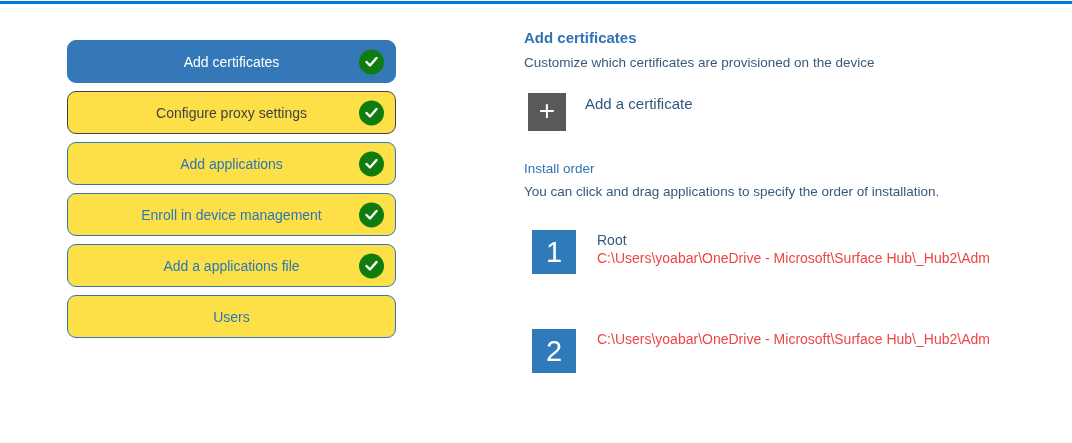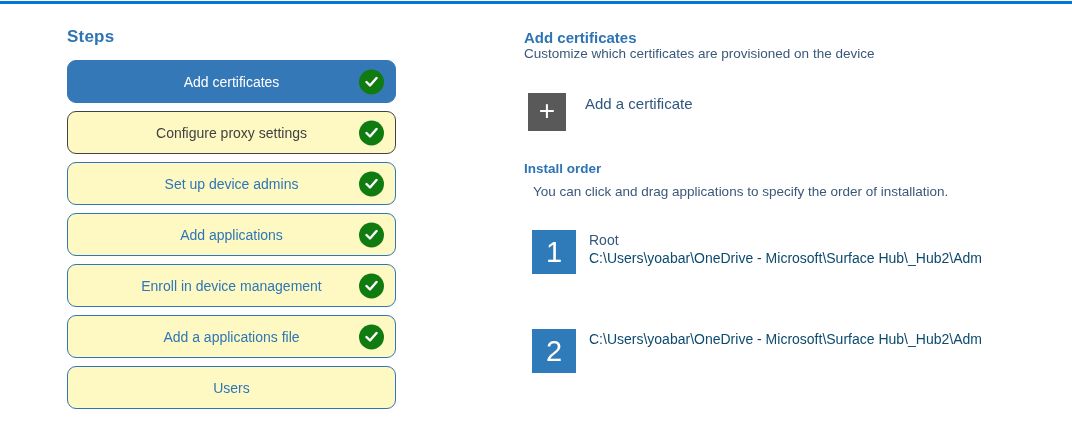--- a/index.html
+++ b/index.html
@@ -16,21 +16,21 @@
   }
 
   
   .sidebar { position:absolute; left:67px; top:27px; width:329px; }
   .steps-title {
     font-size:17px; font-weight:bold; color:#2E74B5; letter-spacing:0.2px;
   }
   .step-list { margin-top:13px; }
   .step {
     position:relative; width:329px; height:43px; margin-bottom:8px;
-    border:1.5px solid #2E76B6; border-radius:9px; background:#fef9c3;
+    border:1.5px solid #2E76B6; border-radius:9px; background:#fde047;
     color:#2E76B6; font-size:14px; font-family:inherit;
     display:flex; align-items:center; justify-content:center;
     cursor:pointer; padding:0 40px; text-align:center;
   }
   .step--selected {
     background:#3478B8; border-color:#3478B8; color:#ffffff;
   }
   .step--dark { border-color:#424242; color:#424242; }
   .check {
     position:absolute; right:11px; top:50%; transform:translateY(-50%);
@@ -39,62 +39,61 @@
   }
   .check svg { display:block; }
 
   
   .main { position:absolute; left:524px; top:0; width:540px; height:443px; }
   .main-title {
     position:absolute; top:29px; left:0;
     font-size:15px; font-weight:bold; color:#2E74B5;
   }
   .main-subtitle {
-    position:absolute; top:46px; left:0;
+    position:absolute; top:55px; left:0;
     font-size:13.5px; color:#3A587A;
   }
   .add-row { position:absolute; top:93px; left:4px; display:flex; align-items:flex-start; }
   .plus-btn {
     width:38px; height:38px; background:#595959; border:none; cursor:pointer;
     color:#ffffff; display:flex; align-items:center; justify-content:center;
   }
   .plus-glyph { font-size:28px; line-height:1; font-weight:400; margin-top:-2px; }
   .add-label { margin-left:19px; margin-top:2px; font-size:15px; color:#31577E; }
 
   .install-title {
     position:absolute; top:161px; left:0;
-    font-size:13.5px; font-weight:bold; color:#2E74B5;
+    font-size:13.5px; font-weight:normal; color:#2E74B5;
   }
   .install-desc {
-    position:absolute; top:184px; left:9px;
+    position:absolute; top:184px; left:0;
     font-size:13.5px; color:#3A587A;
   }
   .install-item { position:absolute; left:8px; display:flex; cursor:grab; }
   .install-item--1 { top:230px; }
   .install-item--2 { top:329px; }
   .num-badge {
     width:44px; height:44px; background:#2F7AB9; color:#ffffff; flex:0 0 44px;
     display:flex; align-items:center; justify-content:center;
     font-size:29px; font-weight:400;
   }
-  .item-text { margin-left:13px; padding-top:1px; width:420px; }
+  .item-text { margin-left:21px; padding-top:1px; width:420px; }
   .item-name { font-size:14px; line-height:18px; color:#35587C; }
   .item-path {
-    font-size:14px; line-height:18px; color:#0c4a6e;
+    font-size:14px; line-height:18px; color:#ef4444;
     white-space:nowrap; overflow:hidden; width:420px;
   }
 </style>
 </head>
 <body>
 
 <div class="screen">
   <div class="top-rule"></div>
 
   <div class="sidebar">
-    <div class="steps-title">Steps</div>
 
     <div class="step-list">
 
       <button class="step step--selected">
         <span>Add certificates</span>
         <span class="check">
           <svg width="13" height="11" viewBox="0 0 13 11">
               <polyline points="1.5,5.5 5,9 11.5,1.5" fill="none" stroke="#ffffff" stroke-width="2.4" stroke-linecap="round" stroke-linejoin="round"></polyline>
             </svg>
         </span>
@@ -102,28 +101,20 @@
 
       <button class="step step--dark">
         <span>Configure proxy settings</span>
         <span class="check">
           <svg width="13" height="11" viewBox="0 0 13 11">
               <polyline points="1.5,5.5 5,9 11.5,1.5" fill="none" stroke="#ffffff" stroke-width="2.4" stroke-linecap="round" stroke-linejoin="round"></polyline>
             </svg>
         </span>
       </button>
 
-      <button class="step">
-        <span>Set up device admins</span>
-        <span class="check">
-          <svg width="13" height="11" viewBox="0 0 13 11">
-              <polyline points="1.5,5.5 5,9 11.5,1.5" fill="none" stroke="#ffffff" stroke-width="2.4" stroke-linecap="round" stroke-linejoin="round"></polyline>
-            </svg>
-        </span>
-      </button>
 
       <button class="step">
         <span>Add applications</span>
         <span class="check">
           <svg width="13" height="11" viewBox="0 0 13 11">
               <polyline points="1.5,5.5 5,9 11.5,1.5" fill="none" stroke="#ffffff" stroke-width="2.4" stroke-linecap="round" stroke-linejoin="round"></polyline>
             </svg>
         </span>
       </button>
 

